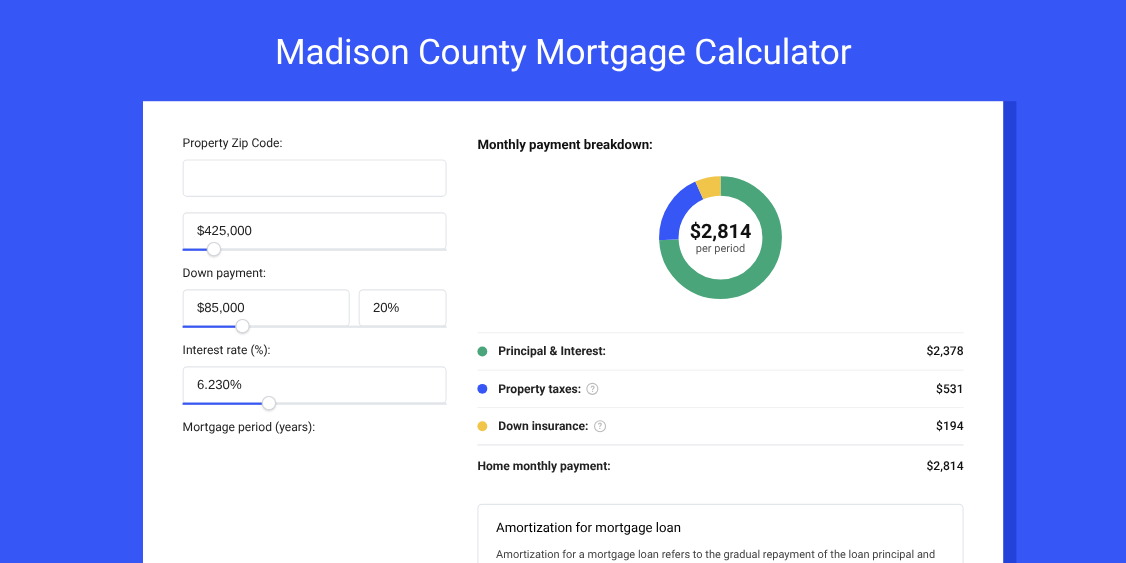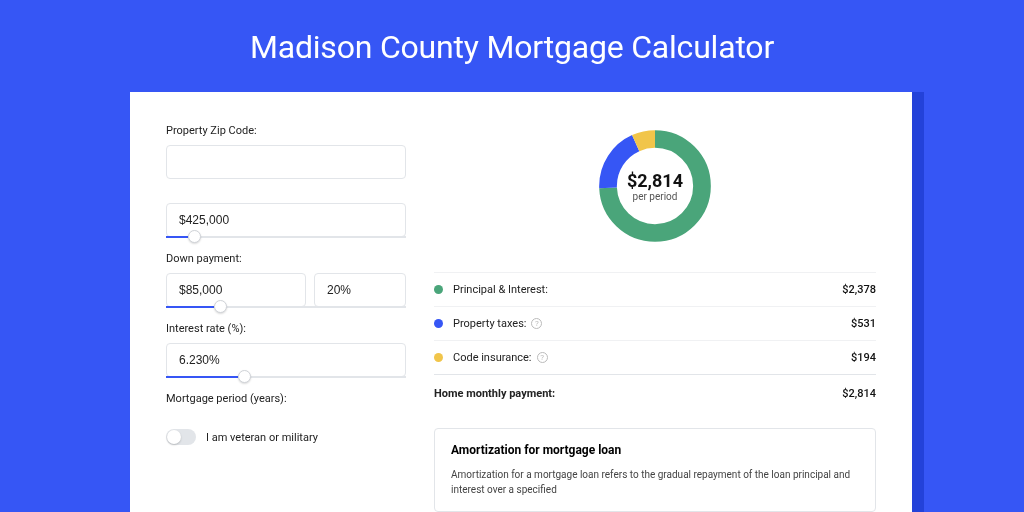--- a/index.html
+++ b/index.html
@@ -65,25 +65,25 @@
   .slider-thumb {
     position: absolute;
     top: -6px;
     width: 13px;
     height: 13px;
     border-radius: 50%;
     background: #fff;
     border: 1px solid #d0d3d8;
     box-shadow: 0 1px 2px rgba(0,0,0,0.15);
   }
-  .field-block { margin-bottom: 24px; }
+  .field-block { margin-bottom: 14px; }
 
   .down-row { display: flex; gap: 8px; }
   .down-row .text-input:first-child { flex: 1; }
-  .down-row .text-input:last-child { width: 92px; }
+  .down-row .text-input:last-child { width: 80px; }
 
   .period-row { display: flex; gap: 6px; }
   .period-btn {
     border: 1px solid #e2e5e9;
     background: #fff;
     border-radius: 4px;
     height: 26px;
     width: 38px;
     font-size: 11px;
     color: #222;
@@ -157,21 +157,21 @@
   }
   .break-row:first-of-type { border-top: none; }
   .dot {
     width: 9px; height: 9px; border-radius: 50%;
     margin-right: 10px;
     flex-shrink: 0;
   }
   .dot.green { background: #4aa57a; }
   .dot.blue { background: #3656f5; }
   .dot.yellow { background: #f1c54a; }
-  .break-label { color: #222; flex: 1; display: flex; align-items: center; gap: 5px; }
+  .break-label { color: #222; flex: 1; display: flex; align-items: center; gap: 5px; font-weight: bold; }
   .break-val { color: #111; font-weight: 500; }
   .help-icon {
     width: 11px; height: 11px; border-radius: 50%;
     border: 1px solid #bbb;
     font-size: 8px; color: #bbb;
     display: inline-flex; align-items: center; justify-content: center;
   }
   .total-row {
     display: flex;
     padding: 12px 0;
@@ -180,21 +180,21 @@
     font-weight: 700;
   }
   .total-row .break-label { margin-left: 0; }
 
   .amort-box {
     border: 1px solid #e2e5e9;
     border-radius: 4px;
     padding: 14px 16px;
     margin-top: 16px;
   }
-  .amort-title { font-size: 12px; font-weight: 700; margin-bottom: 10px; }
+  .amort-title { font-size: 12px; font-weight: 400; margin-bottom: 10px; }
   .amort-text { font-size: 10px; color: #444; line-height: 1.5; }
 </style>
 </head>
 <body>
 
 <h1 class="page-title">Madison County Mortgage Calculator</h1>
 
 <div class="shadow-wrap">
 <div class="card">
 
@@ -231,30 +231,25 @@
       <div class="slider-track">
         <div class="slider-fill" style="width:30%"></div>
         <div class="slider-thumb" style="left:30%"></div>
       </div>
     </div>
 
     <div class="field-block">
       <label class="field-label">Mortgage period (years):</label>
     </div>
 
-    <div class="toggle-row">
-      <div class="toggle">
-        <div class="toggle-knob"></div>
-      </div>
-      <span class="toggle-label">I am veteran or military</span>
-    </div>
 
   </div>
 
   <div class="right-col">
+    <div class="section-title">Monthly payment breakdown:</div>
 
     <div class="donut-wrap">
       <div class="donut">
         <svg viewBox="0 0 42 42">
           <circle cx="21" cy="21" r="15.915" fill="none" stroke="#4aa57a" stroke-width="6" stroke-dasharray="74.2 25.8" stroke-dashoffset="0"></circle>
           <circle cx="21" cy="21" r="15.915" fill="none" stroke="#3656f5" stroke-width="6" stroke-dasharray="18.9 81.1" stroke-dashoffset="-74.2"></circle>
           <circle cx="21" cy="21" r="15.915" fill="none" stroke="#f1c54a" stroke-width="6" stroke-dasharray="6.9 93.1" stroke-dashoffset="-93.1"></circle>
         </svg>
         <div class="donut-center">
           <div class="donut-amount">$2,814</div>
@@ -274,21 +269,21 @@
       <span class="dot blue"></span>
       <span class="break-label">
             <span>Property taxes:</span>
             <span class="help-icon">?</span>
           </span>
       <span class="break-val">$531</span>
     </div>
     <div class="break-row">
       <span class="dot yellow"></span>
       <span class="break-label">
-            <span>Code insurance:</span>
+            <span>Down insurance:</span>
             <span class="help-icon">?</span>
           </span>
       <span class="break-val">$194</span>
     </div>
     <div class="total-row">
       <span class="break-label">Home monthly payment:</span>
       <span class="break-val">$2,814</span>
     </div>
 
     <div class="amort-box">

